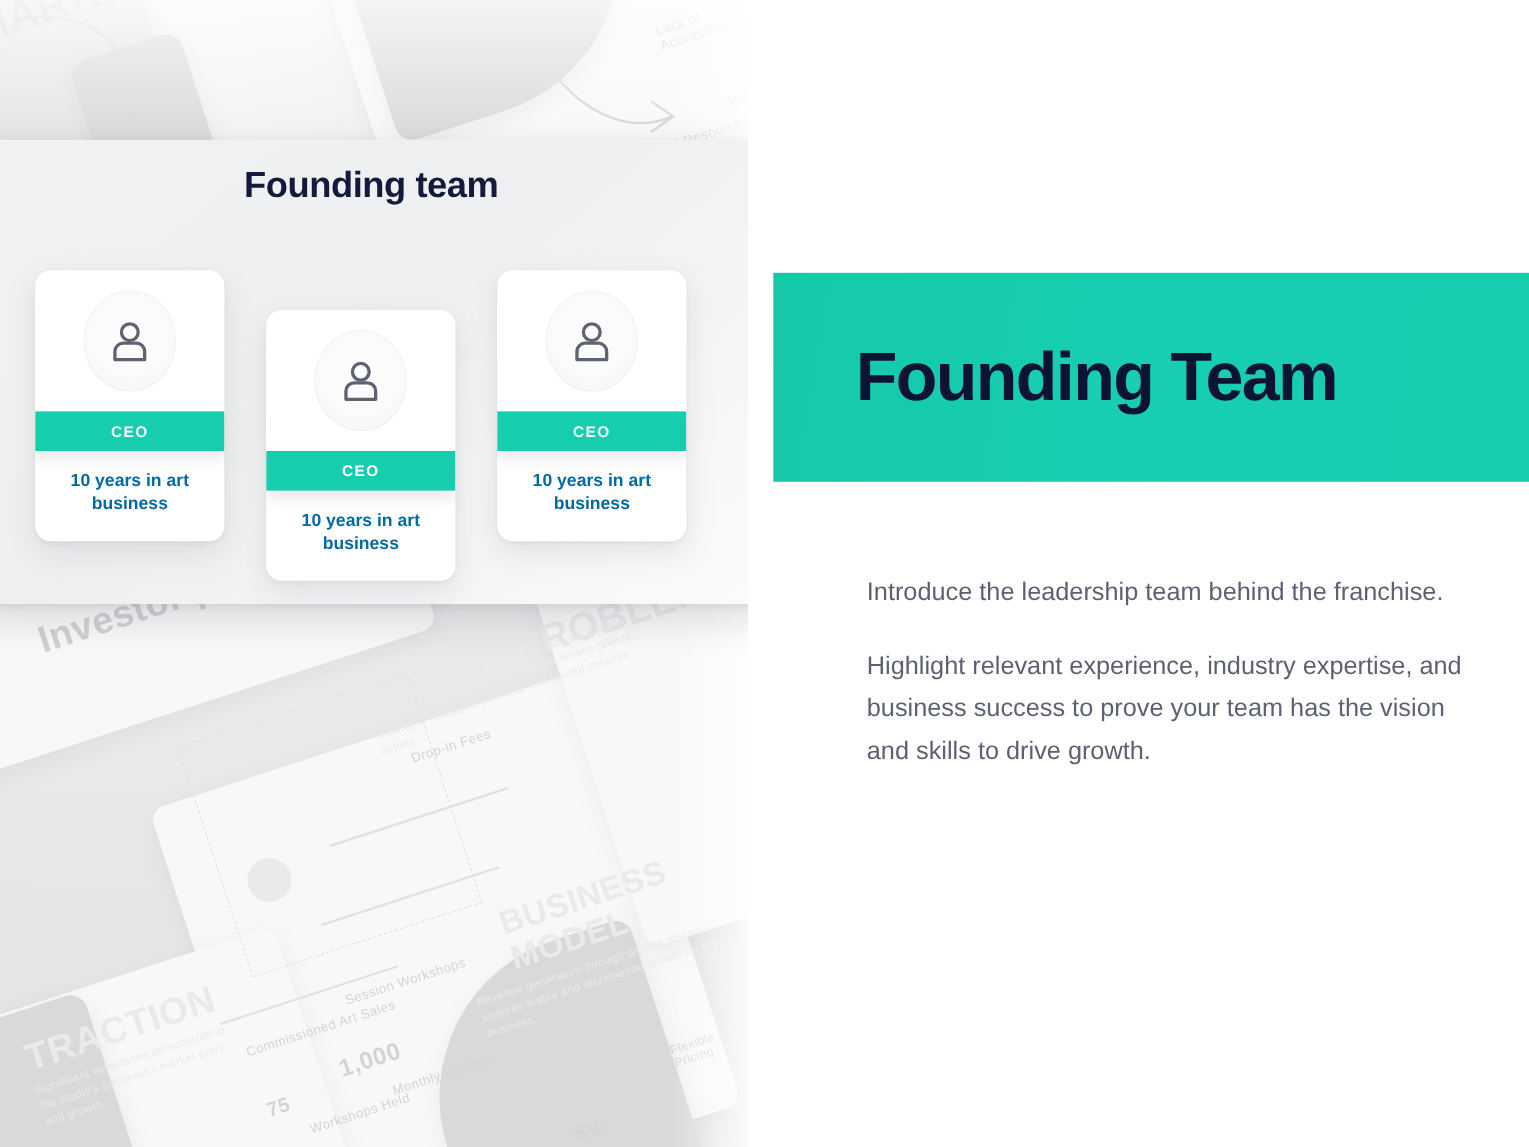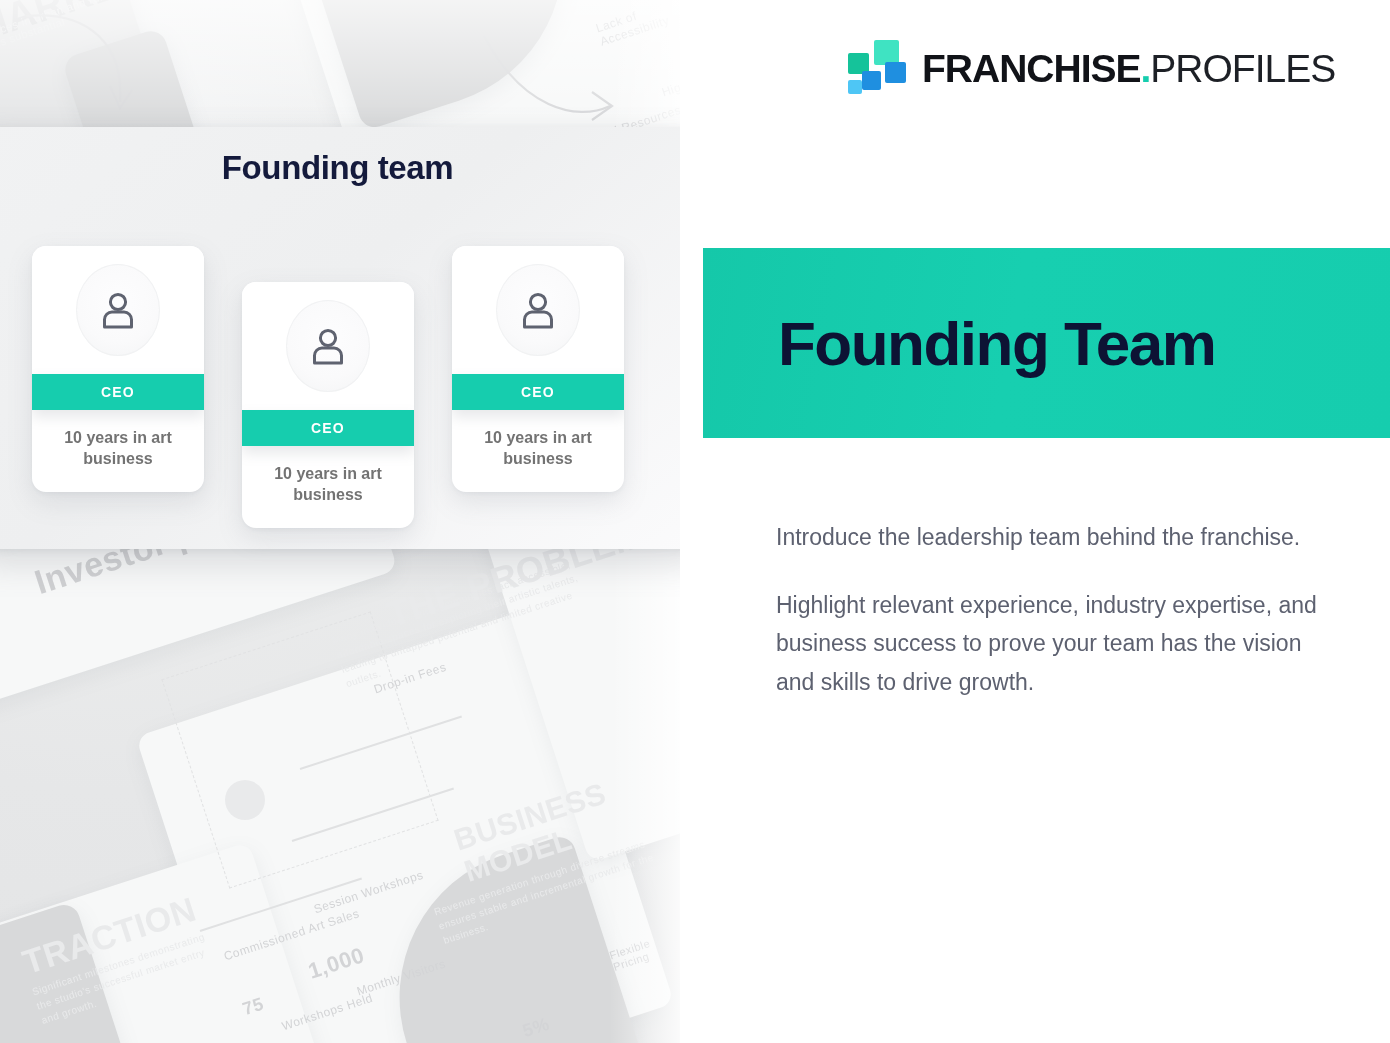--- a/index.html
+++ b/index.html
@@ -99,21 +99,21 @@
   .pcard-role{
     height:36px;
     display:flex; align-items:center; justify-content:center;
     color:#ffffff; font-size:14px; font-weight:bold; letter-spacing:1.2px;
     box-shadow:0 7px 14px rgba(120,126,138,.18);
   }
   .pcard-desc{
     padding:18px 14px 22px;
     text-align:center;
     font-size:16px; font-weight:bold; line-height:1.3;
-    color:#737373;
+    color:#0369a1;
   }
 
   #pcard-1{ left:62px; top:119px; }
   #pcard-2{ left:272px; top:155px; }
   #pcard-3{ left:482px; top:119px; }
 
   
   #right-panel{
     position:absolute; left:680px; top:0; width:710px; height:1043px; background:#ffffff;
   }
@@ -141,21 +141,21 @@
   }
   #banner-title{
     margin-left:75px;
     font-size:62px; font-weight:bold; letter-spacing:-1.5px;
     color:#0d1334;
     white-space:nowrap;
   }
 
   
   #body-copy{
-    position:absolute; left:96px; top:518px; width:570px;
+    position:absolute; left:108px; top:518px; width:570px;
     font-size:23px; line-height:1.66; color:#5d6170;
   }
   #body-copy p + p{ margin-top:30px; }
 </style>
 </head>
 <body>
 
 <div id="left-panel">
 
   <div class="bgslide mid" style="left:-160px; top:-70px; width:330px; height:440px; transform:rotate(-18deg);"></div>
@@ -252,34 +252,20 @@
         </svg>
       </div>
     </div>
     <div class="pcard-role" style="background:#16cdae;">CEO</div>
     <div class="pcard-desc">10 years in art business</div>
   </div>
 </div>
 
 <div id="right-panel">
 
-  <div id="logo">
-    <div id="logo-mark">
-      <i style="left:0px;  top:13px; width:21px; height:21px; background:#15c39a;"></i>
-      <i style="left:26px; top:0px;  width:25px; height:25px; background:#3fe3c2;"></i>
-      <i style="left:14px; top:31px; width:19px; height:19px; background:#1f8fe0;"></i>
-      <i style="left:37px; top:22px; width:21px; height:21px; background:#1f8fe0;"></i>
-      <i style="left:0px;  top:40px; width:14px; height:14px; background:#4ec6f5;"></i>
-    </div>
-    <div id="logo-wordmark">
-      <span id="logo-word-1">FRANCHISE</span>
-      <span id="logo-dot" style="color:#16cdae;">.</span>
-      <span id="logo-word-2">PROFILES</span>
-    </div>
-  </div>
 
   <div id="title-banner">
     <div id="banner-title">Founding Team</div>
   </div>
 
   <div id="body-copy">
     <p>Introduce the leadership team behind the franchise.</p>
     <p>Highlight relevant experience, industry expertise, and business success to prove your team has the vision and skills to drive growth.</p>
   </div>
 

